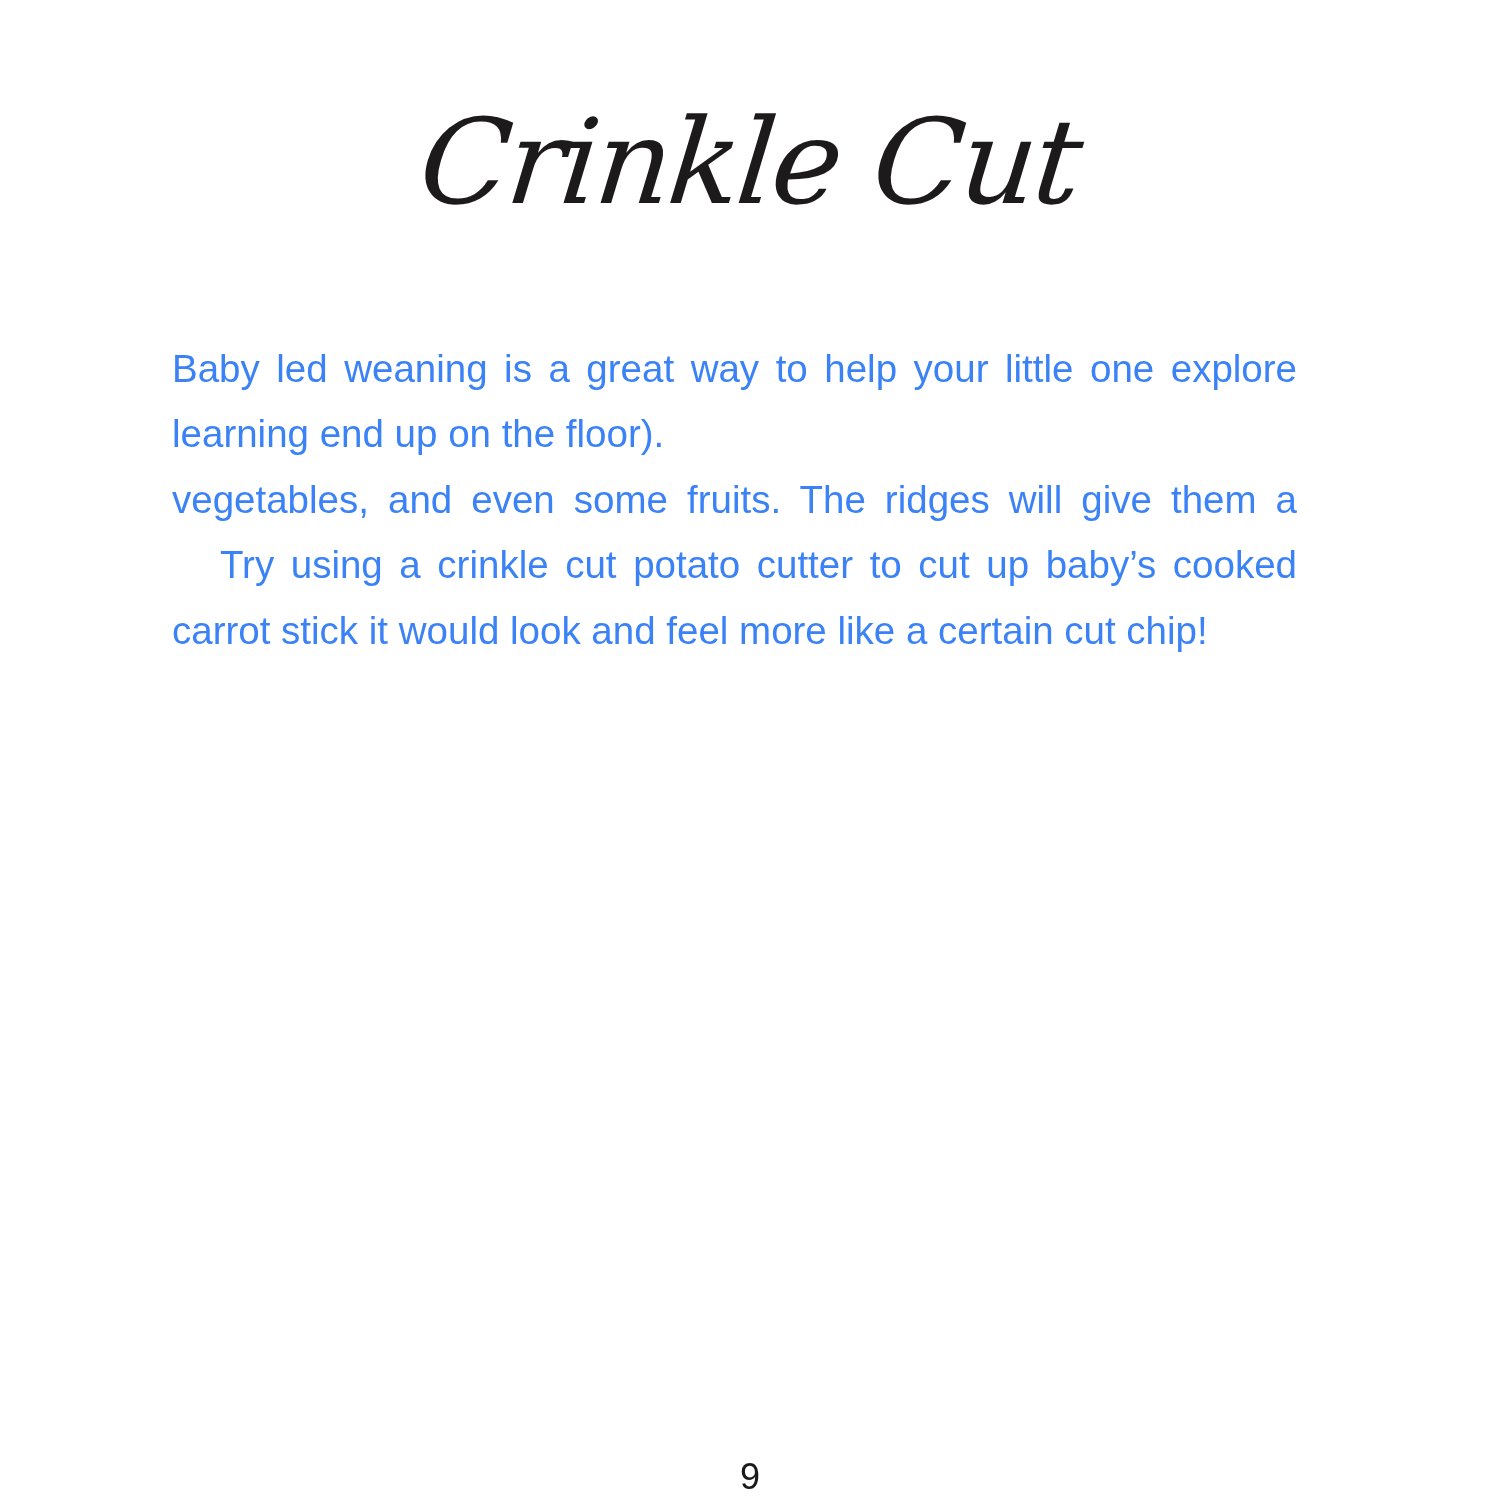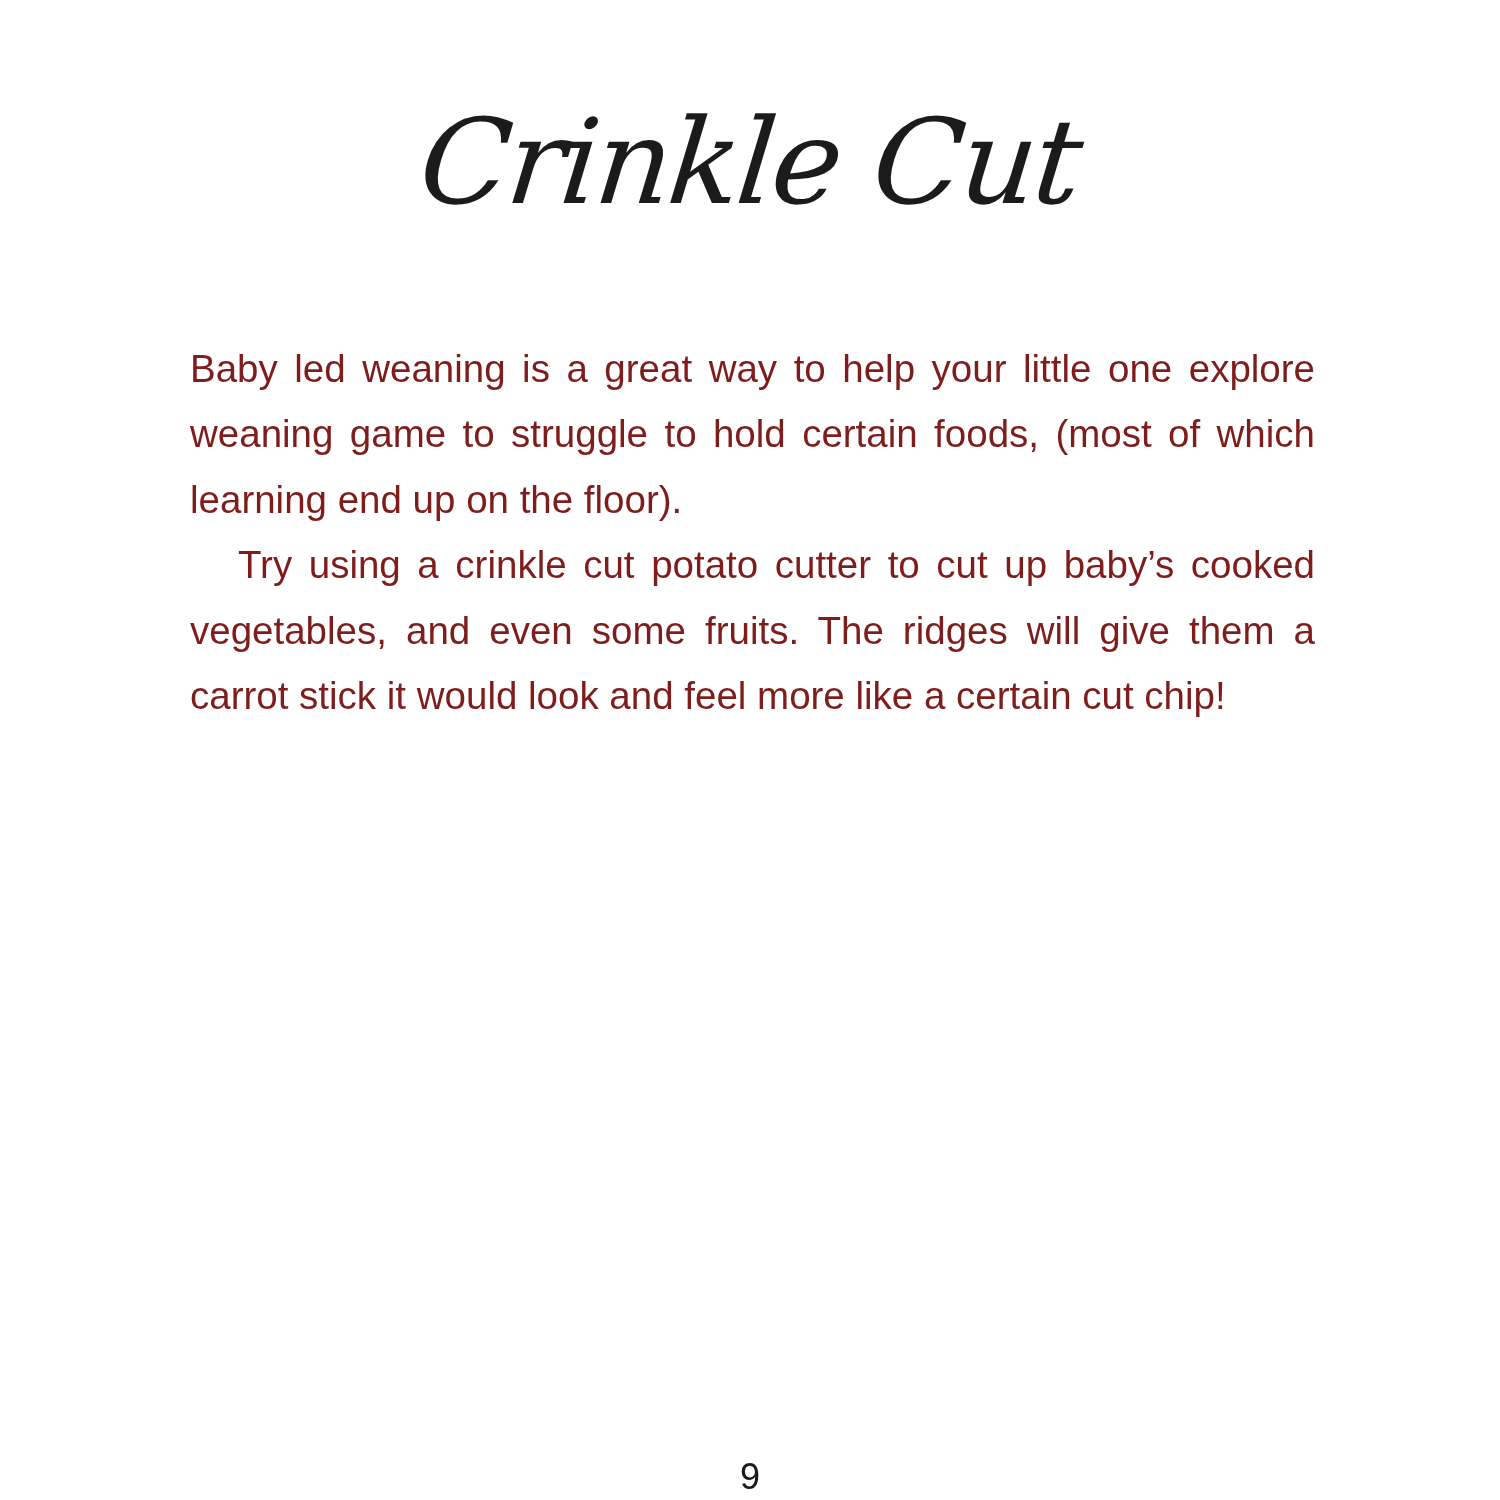--- a/index.html
+++ b/index.html
@@ -25,26 +25,26 @@
       font-weight: normal;
       font-size: 118px;
       line-height: 150px;
       letter-spacing: -3px;
       color: #1c1a1a;
       transform: skewX(-6deg);
     }
     .body-text {
       position: absolute;
       top: 336px;
-      left: 190px;
+      left: 172px;
       width: 1125px;
       font-family: "Liberation Sans", sans-serif;
       font-size: 38.5px;
       line-height: 65.4px;
-      color: #7f1d1d;
+      color: #3b82f6;
       font-weight: normal;
     }
     .line {
       display: block;
       text-align: justify;
       text-align-last: justify;
       white-space: nowrap;
       height: 65.4px;
     }
     .line.last {
@@ -66,23 +66,22 @@
     }
   </style>
 </head>
 <body>
 
 <h1 class="page-title">Crinkle Cut</h1>
 
 <div class="body-text">
   <div class="paragraph">
     <span class="line">Baby led weaning is a great way to help your little one explore</span>
-    <span class="line">weaning game to struggle to hold certain foods, (most of which</span>
     <span class="line last">learning end up on the floor).</span>
   </div>
   <div class="paragraph">
+    <span class="line">vegetables, and even some fruits. The ridges will give them a</span>
     <span class="line indent">Try using a crinkle cut potato cutter to cut up baby’s cooked</span>
-    <span class="line">vegetables, and even some fruits. The ridges will give them a</span>
     <span class="line last">carrot stick it would look and feel more like a certain cut chip!</span>
   </div>
 </div>
 
 <div class="page-number">9</div>
 
 </body></html>

